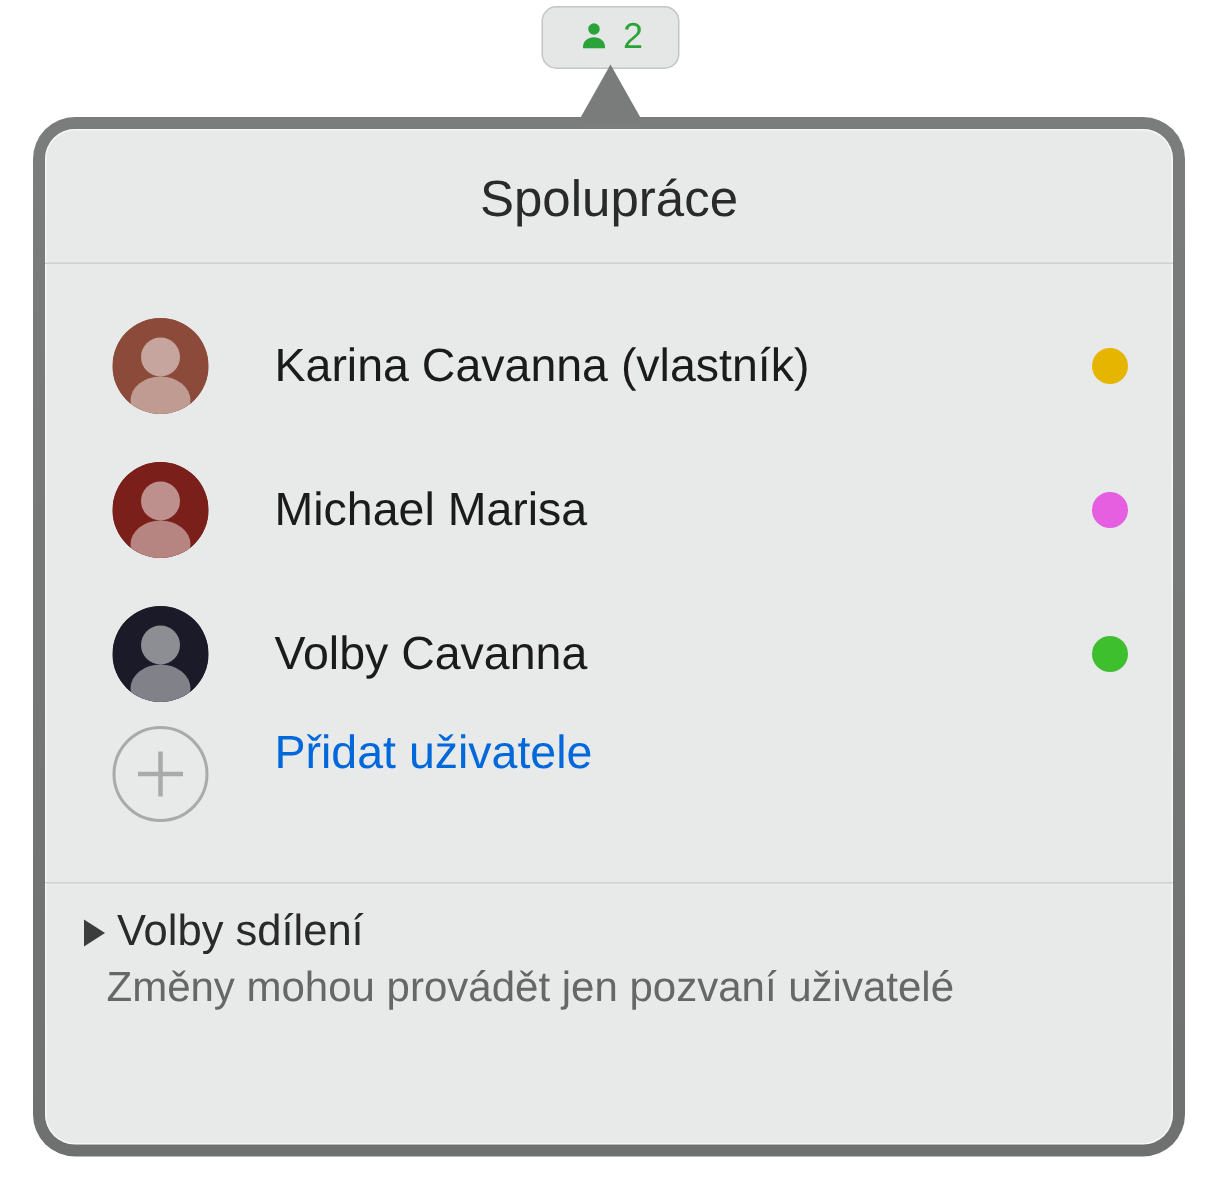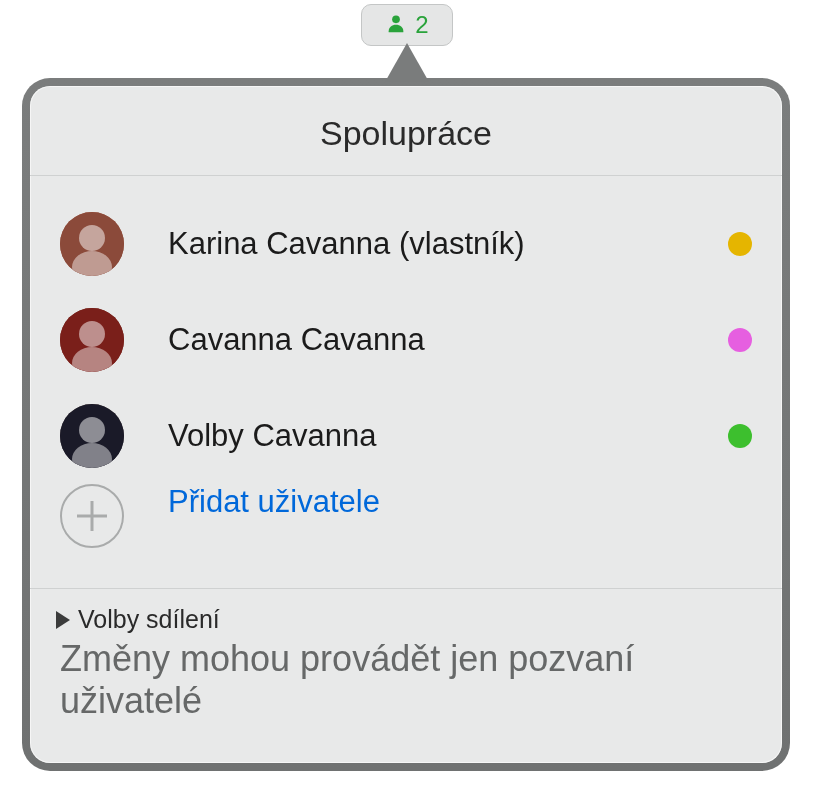--- a/index.html
+++ b/index.html
@@ -97,20 +97,21 @@
     padding: 28px 0 22px 0;
     border-bottom: 1px solid #cfd1d1;
   }
   .panel-title {
     font-size: 34px;
     font-weight: 500;
     color: #2a2a2a;
   }
   .participants {
     padding: 20px 30px 8px 30px;
+    margin-left: 15px;
   }
   .participant-row {
     display: flex;
     align-items: center;
     height: 96px;
   }
   .avatar {
     width: 64px;
     height: 64px;
     border-radius: 50%;
@@ -178,28 +179,28 @@
     gap: 8px;
   }
   .disclosure {
     width: 0;
     height: 0;
     border-top: 9px solid transparent;
     border-bottom: 9px solid transparent;
     border-left: 14px solid #3b3c3c;
   }
   .options-title {
-    font-size: 25px;
+    font-size: 29px;
     color: #2a2a2a;
   }
   .options-sub {
-    font-size: 36px;
+    font-size: 28px;
     color: #666868;
     margin-top: 4px;
-    margin-left: 4px;
+    margin-left: 15px;
   }
 </style>
 </head>
 <body>
 
 <div class="stage">
 
   <div class="collab-button">
     <span>
       <svg viewBox="0 0 24 24">
@@ -233,21 +234,21 @@
         </div>
 
         <div class="participant-row">
           <span class="avatar" style="background: radial-gradient(circle at 50% 35%, #6b4a2b 0%, #7a1f1a 80%); color:#7a1f1a;">
             <svg viewBox="0 0 64 64">
                 <rect width="64" height="64" fill="currentColor" class="bg"></rect>
                 <circle cx="32" cy="26" r="13" fill="rgba(255,255,255,0.5)"></circle>
                 <ellipse cx="32" cy="55" rx="20" ry="16" fill="rgba(255,255,255,0.45)"></ellipse>
               </svg>
           </span>
-          <span class="participant-name">Cavanna Cavanna</span>
+          <span class="participant-name">Michael Marisa</span>
           <span class="color-dot" style="background:#e65fe0"></span>
         </div>
 
         <div class="participant-row">
           <span class="avatar" style="background: radial-gradient(circle at 50% 35%, #d8a888 0%, #1a1a28 80%); color:#1a1a28;">
             <svg viewBox="0 0 64 64">
                 <rect width="64" height="64" fill="currentColor" class="bg"></rect>
                 <circle cx="32" cy="26" r="13" fill="rgba(255,255,255,0.5)"></circle>
                 <ellipse cx="32" cy="55" rx="20" ry="16" fill="rgba(255,255,255,0.45)"></ellipse>
               </svg>

